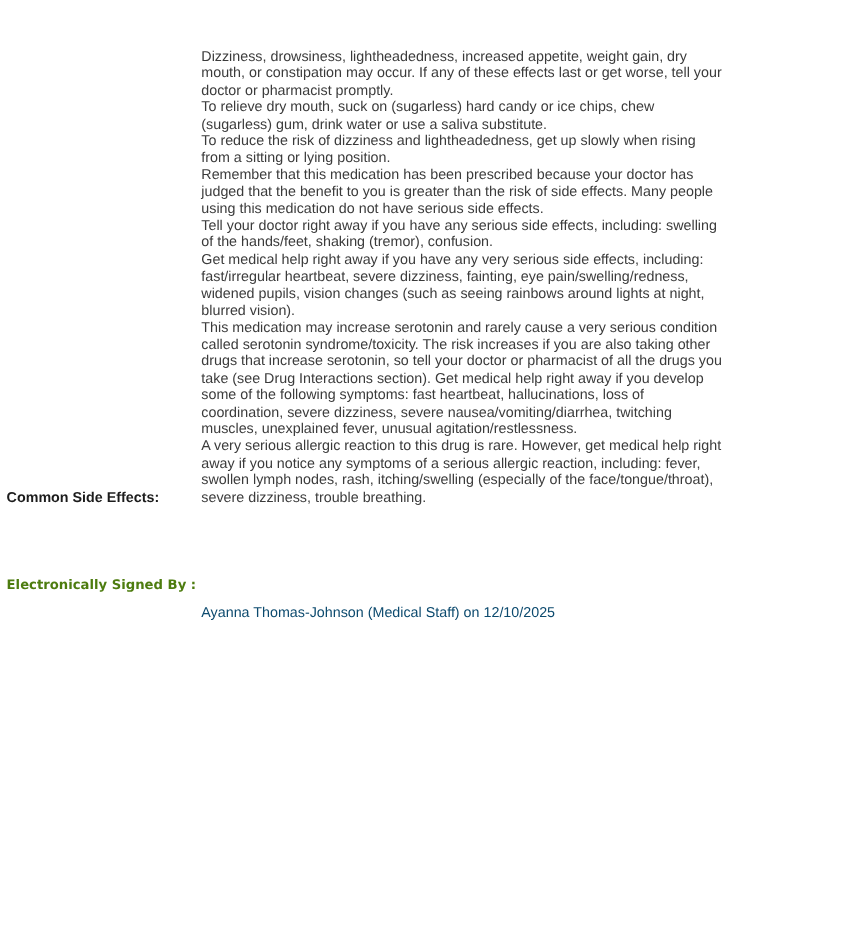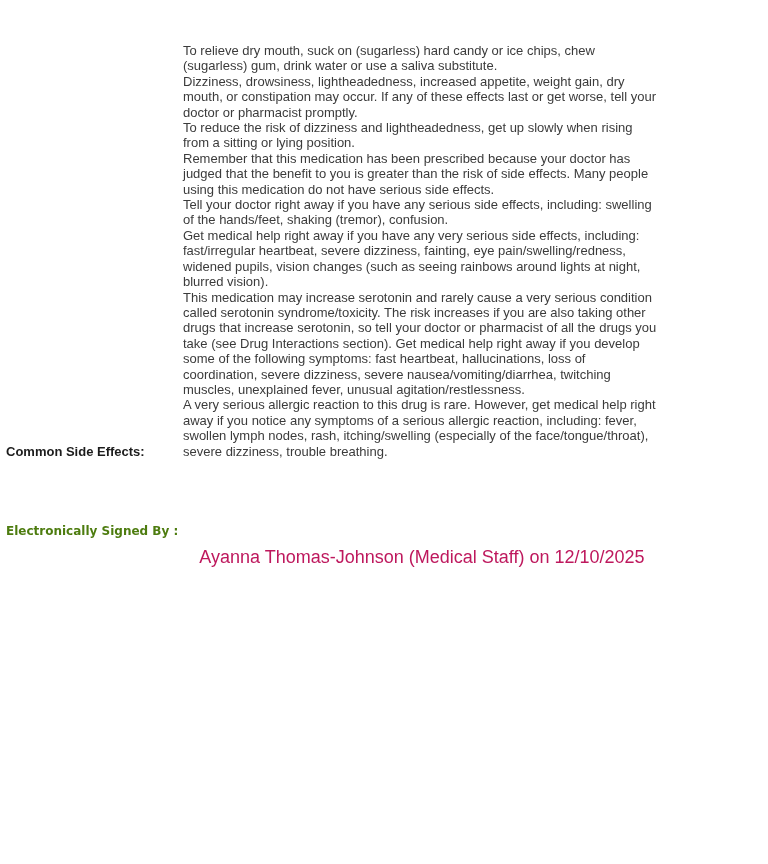--- a/index.html
+++ b/index.html
@@ -51,37 +51,37 @@
     font-size: 12px;
     line-height: 15px;
     font-weight: bold;
     color: #4d7c0f;
   }
   .signature-line {
     position: absolute;
     top: 549px;
     left: 183px;
     width: 478px;
-    text-align: center;
-    font-size: 18px;
+    text-align: left;
+    font-size: 13px;
     line-height: 16px;
-    color: #be185d;
+    color: #0c4a6e;
     font-family: "Liberation Sans", sans-serif;
   }
 </style>
 </head>
 <body>
 
 <div class="page">
 
   <div class="row-side-effects">
     <div class="se-label">Common Side Effects:</div>
     <div class="se-body">
+        <div class="para">Dizziness, drowsiness, lightheadedness, increased appetite, weight gain, dry mouth, or constipation may occur. If any of these effects last or get worse, tell your doctor or pharmacist promptly.</div>
         <div class="para">To relieve dry mouth, suck on (sugarless) hard candy or ice chips, chew (sugarless) gum, drink water or use a saliva substitute.</div>
-        <div class="para">Dizziness, drowsiness, lightheadedness, increased appetite, weight gain, dry mouth, or constipation may occur. If any of these effects last or get worse, tell your doctor or pharmacist promptly.</div>
         <div class="para">To reduce the risk of dizziness and lightheadedness, get up slowly when rising from a sitting or lying position.</div>
         <div class="para">Remember that this medication has been prescribed because your doctor has judged that the benefit to you is greater than the risk of side effects. Many people using this medication do not have serious side effects.</div>
         <div class="para">Tell your doctor right away if you have any serious side effects, including: swelling of the hands/feet, shaking (tremor), confusion.</div>
         <div class="para">Get medical help right away if you have any very serious side effects, including: fast/irregular heartbeat, severe dizziness, fainting, eye pain/swelling/redness, widened pupils, vision changes (such as seeing rainbows around lights at night, blurred vision).</div>
         <div class="para">This medication may increase serotonin and rarely cause a very serious condition called serotonin syndrome/toxicity. The risk increases if you are also taking other drugs that increase serotonin, so tell your doctor or pharmacist of all the drugs you take (see Drug Interactions section). Get medical help right away if you develop some of the following symptoms: fast heartbeat, hallucinations, loss of coordination, severe dizziness, severe nausea/vomiting/diarrhea, twitching muscles, unexplained fever, unusual agitation/restlessness.</div>
         <div class="para">A very serious allergic reaction to this drug is rare. However, get medical help right away if you notice any symptoms of a serious allergic reaction, including: fever, swollen lymph nodes, rash, itching/swelling (especially of the face/tongue/throat), severe dizziness, trouble breathing.</div>
       </div>
   </div>
 
   <div class="row-signed">Electronically Signed By :</div>

